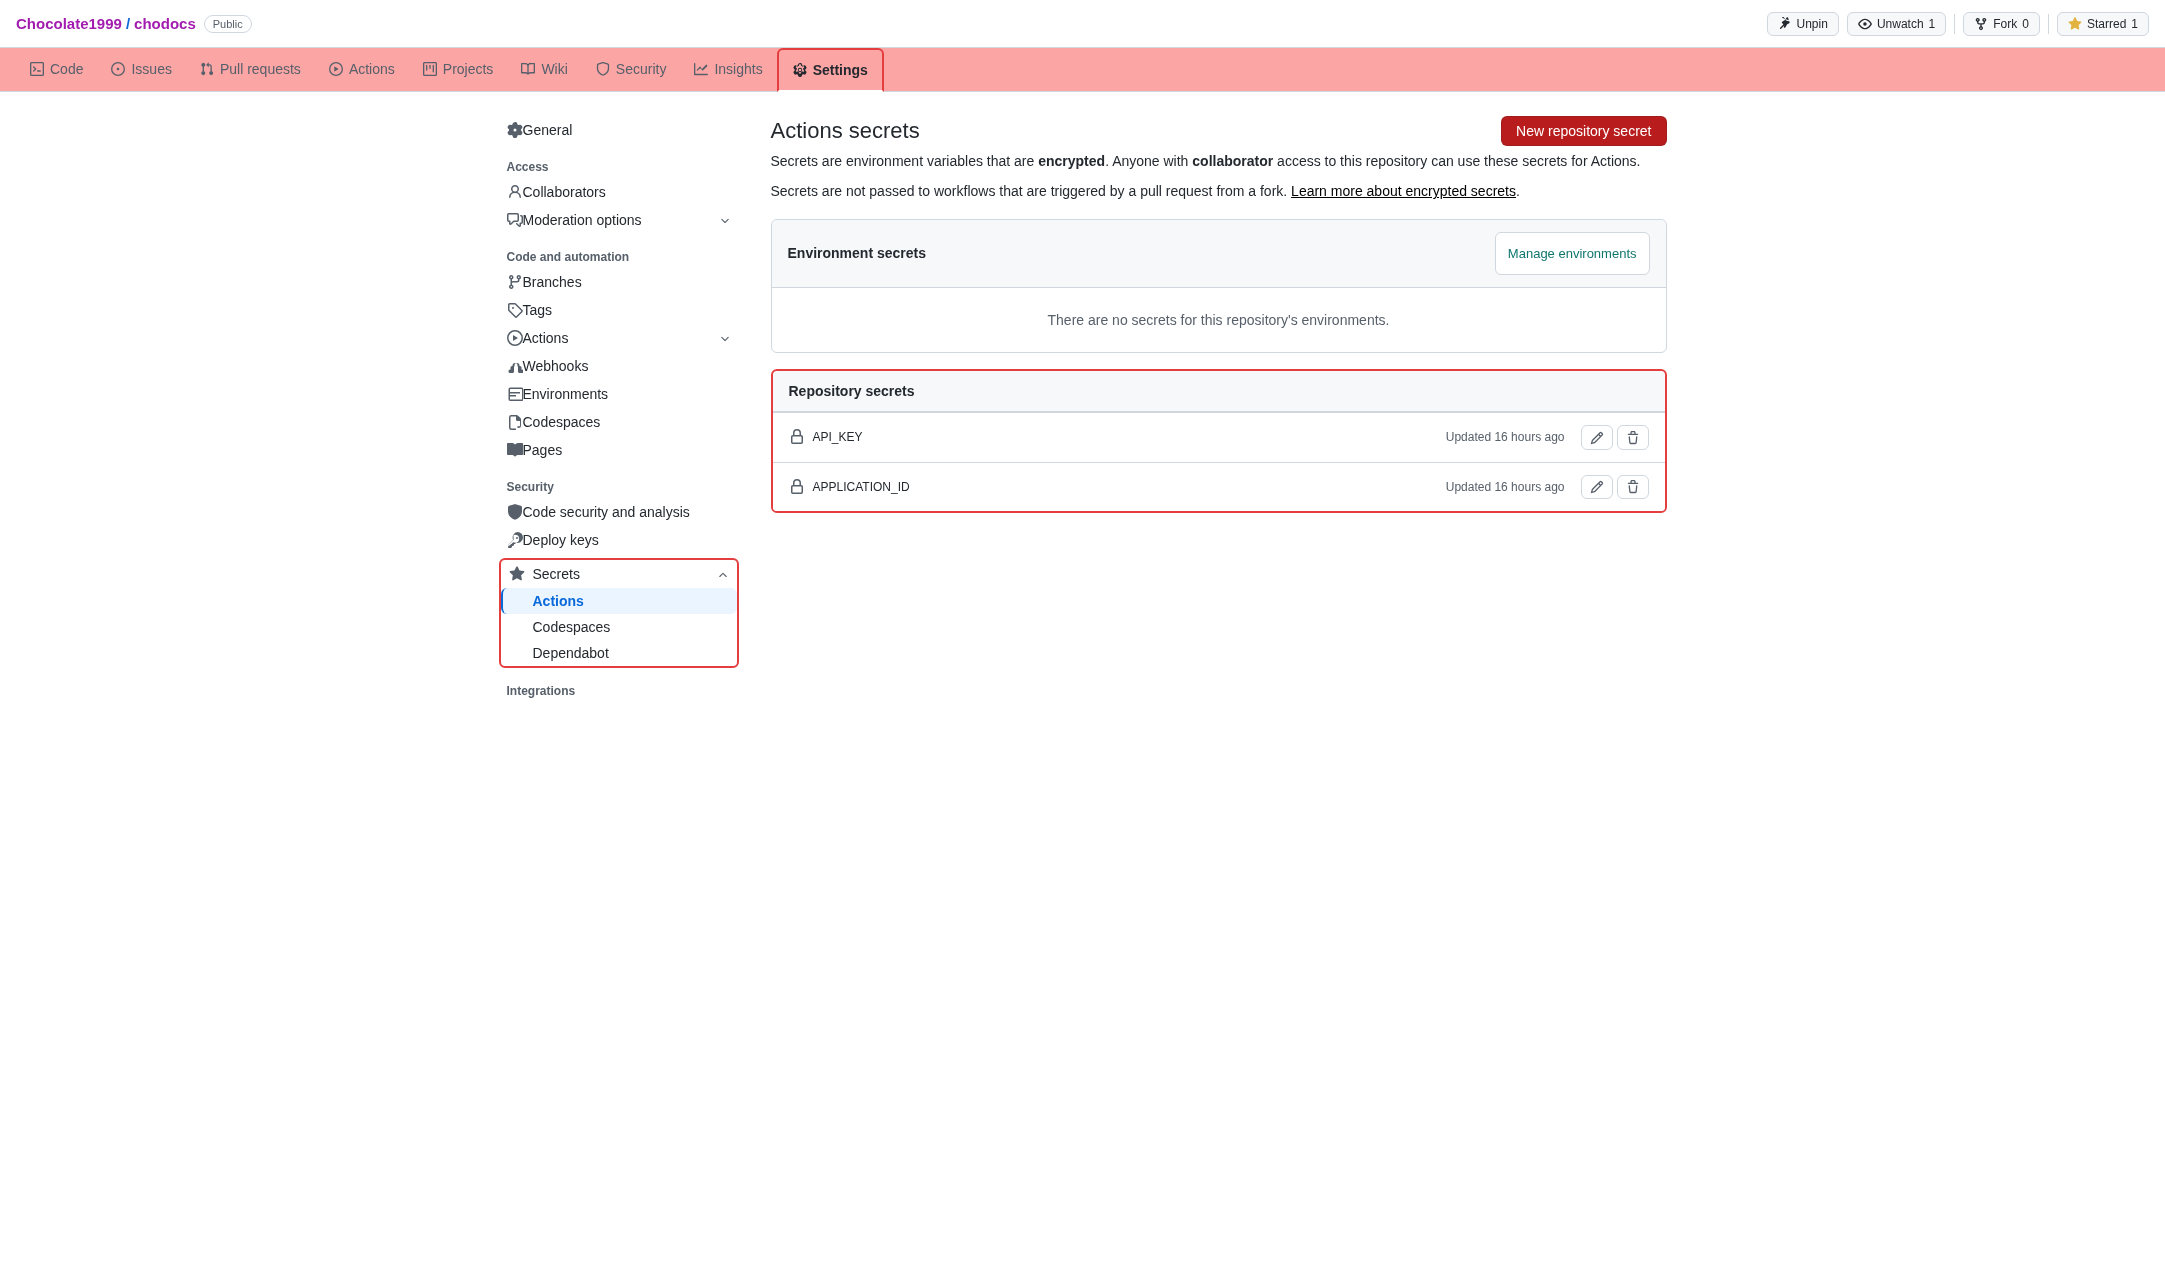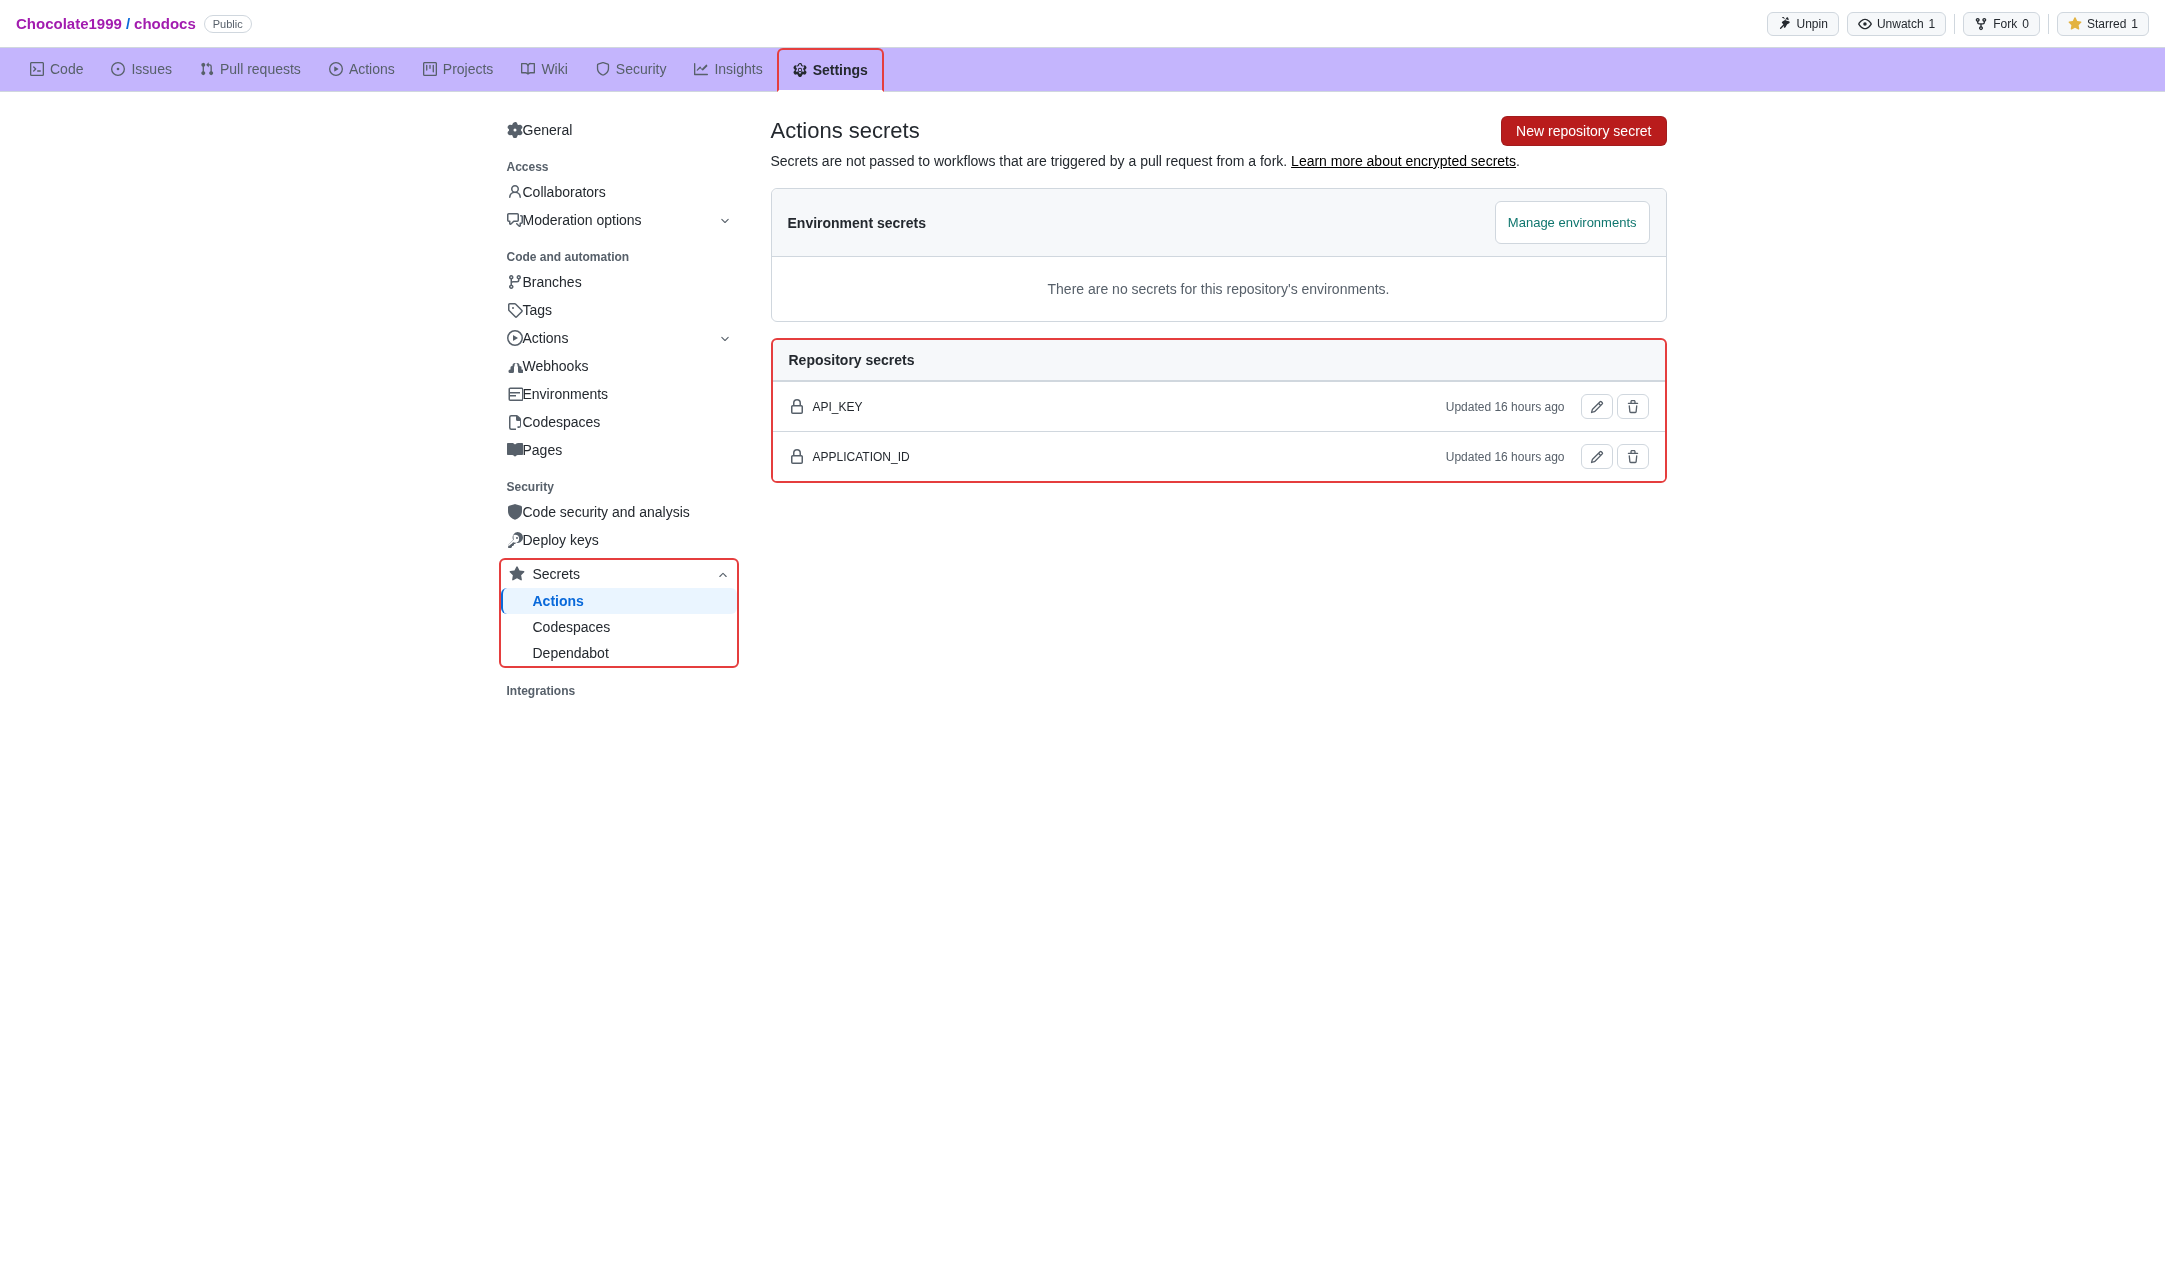--- a/index.html
+++ b/index.html
@@ -8,21 +8,21 @@
     
     .topbar { background: #fff; border-bottom: 1px solid #d0d7de; padding: 0 16px; display: flex; align-items: center; gap: 8px; height: 48px; }
     .repo-title { font-weight: 600; font-size: 15px; color: #0969da; display: flex; align-items: center; gap: 4px; }
     .repo-title a { color: #a21caf; text-decoration: none; }
     .public-badge { font-size: 11px; border: 1px solid #d0d7de; border-radius: 20px; padding: 2px 8px; color: #57606a; font-weight: 500; }
     .topbar-actions { margin-left: auto; display: flex; align-items: center; gap: 8px; }
     .btn-sm { font-size: 12px; border: 1px solid #d0d7de; border-radius: 6px; padding: 4px 10px; background: #f6f8fa; cursor: pointer; display: flex; align-items: center; gap: 5px; color: #24292f; }
     .btn-divider { width: 1px; height: 20px; background: #d0d7de; }
 
     
-    .nav-tabs { border-bottom: 1px solid #d0d7de; display: flex; align-items: center; padding: 0 16px; gap: 0; background: #c4b5fd; }
+    .nav-tabs { border-bottom: 1px solid #d0d7de; display: flex; align-items: center; padding: 0 16px; gap: 0; background: #fca5a5; }
     .nav-tab { padding: 12px 14px; font-size: 14px; color: #57606a; cursor: pointer; border-bottom: 2px solid transparent; display: flex; align-items: center; gap: 6px; text-decoration: none; white-space: nowrap; }
 
     
     .page-layout { display: flex; max-width: 1200px; margin: 0 auto; padding: 24px 16px; gap: 32px; }
 
     
     .sidebar { width: 240px; flex-shrink: 0; }
     .sidebar-item { display: flex; align-items: center; padding: 6px 8px; border-radius: 6px; cursor: pointer; color: #24292f; font-size: 14px; text-decoration: none; }
     .sidebar-section-label { font-size: 12px; font-weight: 600; color: #57606a; padding: 8px 8px 4px 8px; margin-top: 8px; }
     .sidebar-icon { width: 16px; height: 16px; display: inline-flex; align-items: center; justify-content: center; flex-shrink: 0; color: #57606a; }
@@ -313,20 +313,23 @@
     <div class="sidebar-section-label">Integrations</div>
   </aside>
 
   <main class="main-content">
     <div class="main-header">
       <h1 class="main-title">Actions secrets</h1>
       <button class="btn-green">New repository secret</button>
     </div>
 
     <p class="info-text">
+      Secrets are environment variables that are <strong>encrypted</strong>. Anyone with <strong>collaborator</strong> access to this repository can use these secrets for Actions.
+    </p>
+    <p class="info-text">
       Secrets are not passed to workflows that are triggered by a pull request from a fork. <a href="#">Learn more about encrypted secrets</a>.
     </p>
 
     <div class="secrets-box">
       <div class="secrets-box-header">
         <span class="secrets-box-header-title">Environment secrets</span>
         <button class="btn-outline">Manage environments</button>
       </div>
       <div class="secrets-empty">There are no secrets for this repository's environments.</div>
     </div>

